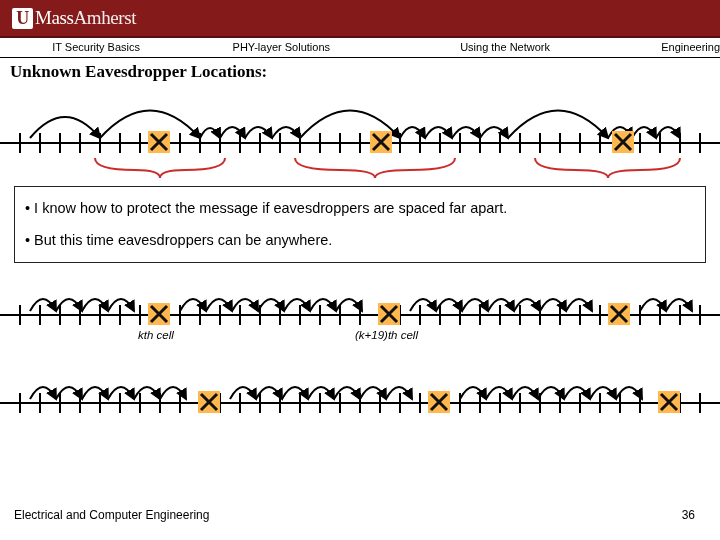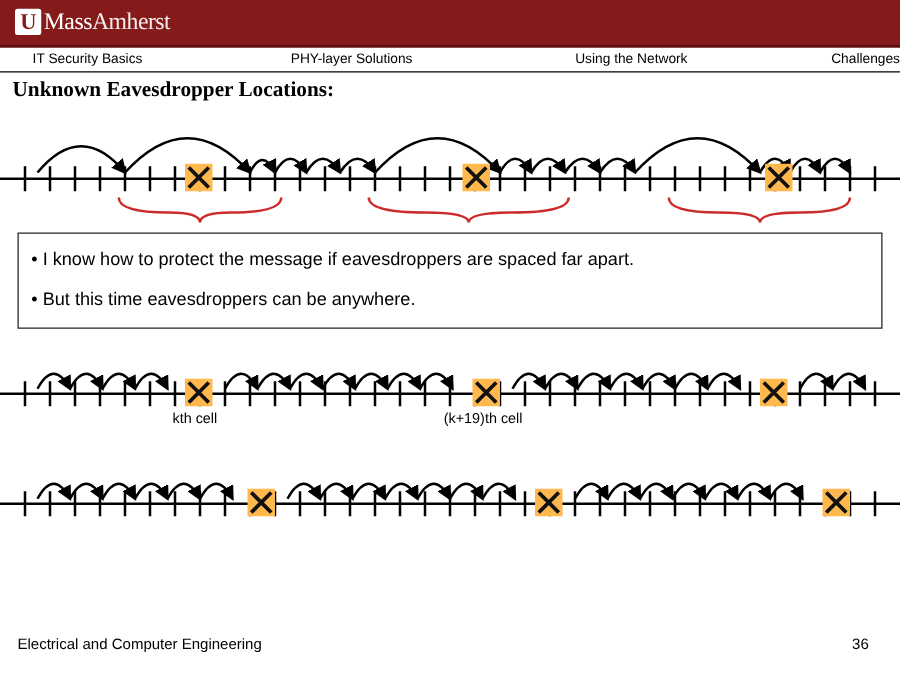--- a/index.html
+++ b/index.html
@@ -46,21 +46,21 @@
     display: flex;
     height: 20px;
     border-bottom: 1px solid #000;
   }
   .tab {
     font-size: 11px;
     color: #000;
     padding: 3px 0 0 0;
     text-align: right;
   }
-  .tab:nth-child(1){ width: 140px; text-align:center; }
+  .tab:nth-child(1){ width: 140px; text-align:right; }
   .tab:nth-child(2){ width: 190px;}
   .tab:nth-child(3){ width: 220px;}
   .tab:nth-child(4){ width: 170px;}
   .title {
     font-family: Georgia, 'Times New Roman', serif;
     font-weight: bold;
     font-size: 17px;
     padding: 4px 10px 2px 10px;
   }
   .diagram-row {
@@ -76,20 +76,21 @@
   }
   .bullet {
     font-size: 14.5px;
     font-weight: normal;
     line-height: 1.35;
     margin: 4px 0 12px 0;
   }
   .bullet:last-child { margin-bottom: 4px; }
   .cell-label {
     font-size: 11.5px;
+    font-style: italic;
     position: absolute;
   }
   .footer {
     position: absolute;
     bottom: 0; left: 0; right: 11px;
     height: 32px;
     display: flex;
     align-items: flex-start;
     justify-content: space-between;
     padding: 0 14px;
@@ -104,21 +105,21 @@
     <span class="logo-u">U</span>
     <span class="logo-mass">Mass</span>
     <span class="logo-amh">Amherst</span>
   </div>
 </div>
 
 <div class="tabs">
   <div class="tab">IT Security Basics</div>
   <div class="tab">PHY-layer Solutions</div>
   <div class="tab">Using the Network</div>
-  <div class="tab">Challenges</div>
+  <div class="tab">Engineering</div>
 </div>
 
 <div class="title">Unknown Eavesdropper Locations:</div>
 
 <div class="diagram-row" style="height:92px">
   <svg class="dia" width="720" height="92">
     <defs>
       <marker id="ah" markerWidth="6" markerHeight="6" refX="5" refY="3" orient="auto">
         <path d="M0,0 L6,3 L0,6 Z" fill="#000"></path>
       </marker>

